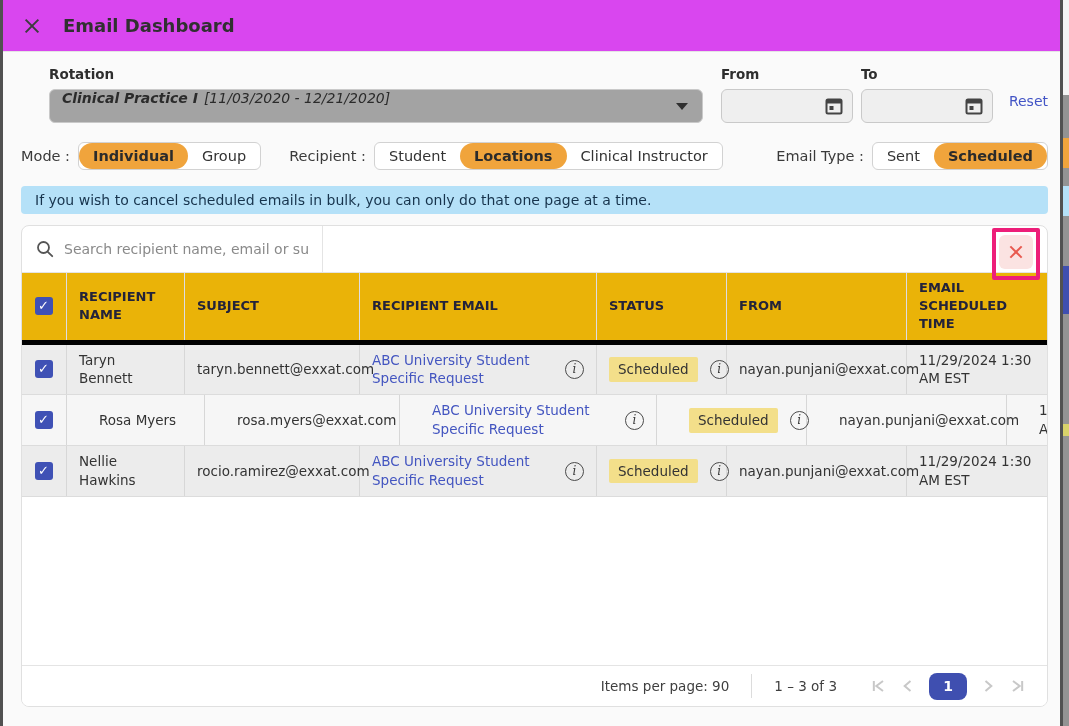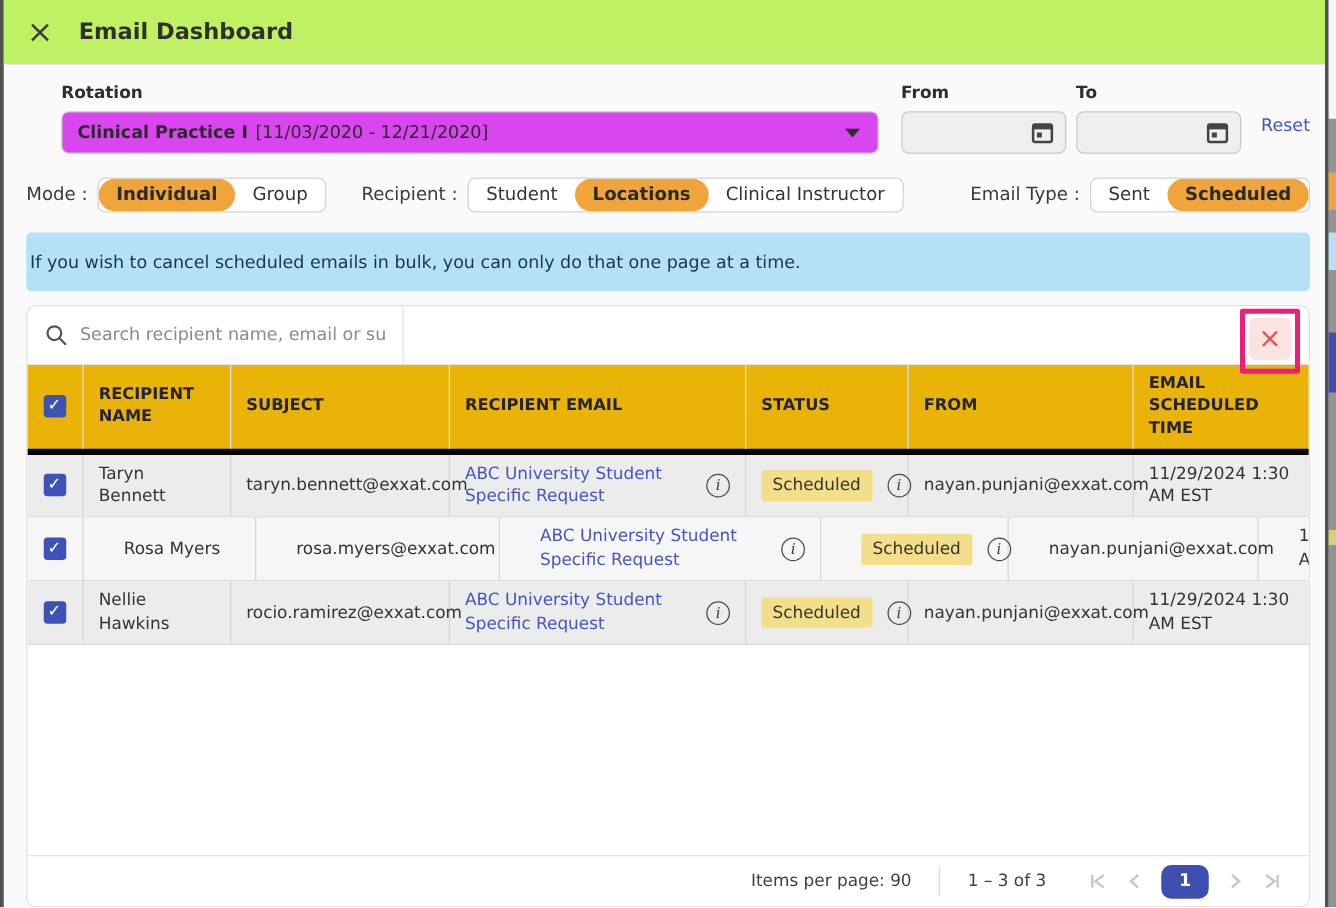--- a/index.html
+++ b/index.html
@@ -9,59 +9,59 @@
 
   
   .dialog { position:absolute; left:0; top:0; width:1063px; height:726px; background:#fafafa;
             border-left:3px solid #515151; border-right:3px solid #515151; }
 
   
   .page-sliver { position:absolute; right:0; top:0; width:6px; height:726px; background:#939393; }
   .page-sliver .frag { position:absolute; left:0; width:6px; }
 
   
-  .titlebar { height:52px; background:#bef264; border-bottom:1px solid #e4e4e4;
+  .titlebar { height:52px; background:#d946ef; border-bottom:1px solid #e4e4e4;
               display:flex; align-items:center; padding:0 18px; }
   .close-x { width:22px; height:22px; position:relative; cursor:pointer; }
   .close-x::before, .close-x::after { content:""; position:absolute; left:10px; top:2px;
               width:2px; height:18px; background:#3c3c3c; }
   .close-x::before { transform:rotate(45deg); }
   .close-x::after  { transform:rotate(-45deg); }
   .title { font-size:18px; font-weight:600; color:#303030; margin-left:20px; }
 
   
   .content { padding:14px 12px 0 18px; }
 
   .filter-row { display:flex; align-items:flex-start;margin-left:28px; }
   .field-label { font-size:13.5px; font-weight:700; color:#2e2e2e; margin-bottom:7px; display:block; }
   .rotation-block { flex:1; margin-right:18px; }
-  .select-box { height:34px; background:#d946ef; border:1px solid #c9c9c9; border-radius:6px;
-                display:flex; align-items:center; padding:0 12px; cursor:pointer; position:relative; }
+  .select-box { height:34px; background:#a3a3a3; border:1px solid #c9c9c9; border-radius:6px;
+                display:flex; padding:0 12px; cursor:pointer; position:relative;font-style:italic; }
   .select-text { font-size:14px; color:#2b2b2b; white-space:nowrap; overflow:hidden; }
   .select-text b { font-weight:700; margin-right:6px; }
   .caret { position:absolute; right:14px; top:13px; width:0; height:0;
            border-left:6px solid transparent; border-right:6px solid transparent; border-top:7px solid #2f2f2f; }
 
   .date-block { width:132px; margin-right:8px; }
   .date-input { height:34px; background:#efefef; border:1px solid #c9c9c9; border-radius:6px;
                 display:flex; align-items:center; justify-content:flex-end; padding:0 8px; cursor:pointer; }
   .reset-link { font-size:14px; color:#4254c5; margin-top:27px; margin-left:8px; cursor:pointer; }
 
   
   .toggles-row { display:flex; align-items:center; margin-top:19px; font-size:14.5px; color:#3a3a3a; }
   .toggle-label { margin-right:8px; }
   .btn-group { display:inline-flex; border:1px solid #d2d2d2; border-radius:6px; overflow:hidden; background:#fff; }
   .btn-group .opt { padding:5px 14px; font-size:14.5px; color:#333; cursor:pointer; background:#fff; white-space:nowrap;border-radius:13px; }
   .btn-group .opt.sel { background:#f0a43c; font-weight:700; color:#2b2b2b; }
   .spacer { flex:1; }
   .gap-lg { margin-left:28px; }
 
   
-  .banner { margin-top:16px; background:#b5e1f8; border-radius:4px; height:47px;
-            display:flex; align-items:center; padding:0 3px; font-size:14px; color:#17344d; }
+  .banner { margin-top:16px; background:#b5e1f8; border-radius:4px; height:28px;
+            display:flex; align-items:center; padding:0 14px; font-size:14px; color:#17344d; }
 
   
   .card { margin-top:11px; background:#fff; border:1px solid #e0e0e0; border-radius:8px;
           height:482px; display:flex; flex-direction:column; overflow:hidden; }
 
   .search-row { height:47px; display:flex; align-items:stretch; border-bottom:1px solid #e4e4e4; position:relative; }
   .search-box { width:301px; display:flex; align-items:center; padding:0 14px; border-right:1px solid #e4e4e4; }
   .search-input { border:none; outline:none; flex:1; font-size:14px; color:#333;
                   font-family:"DejaVu Sans","Liberation Sans",sans-serif; background:transparent; margin-left:10px; }
   .search-input::placeholder { color:#8a8a8a; }

